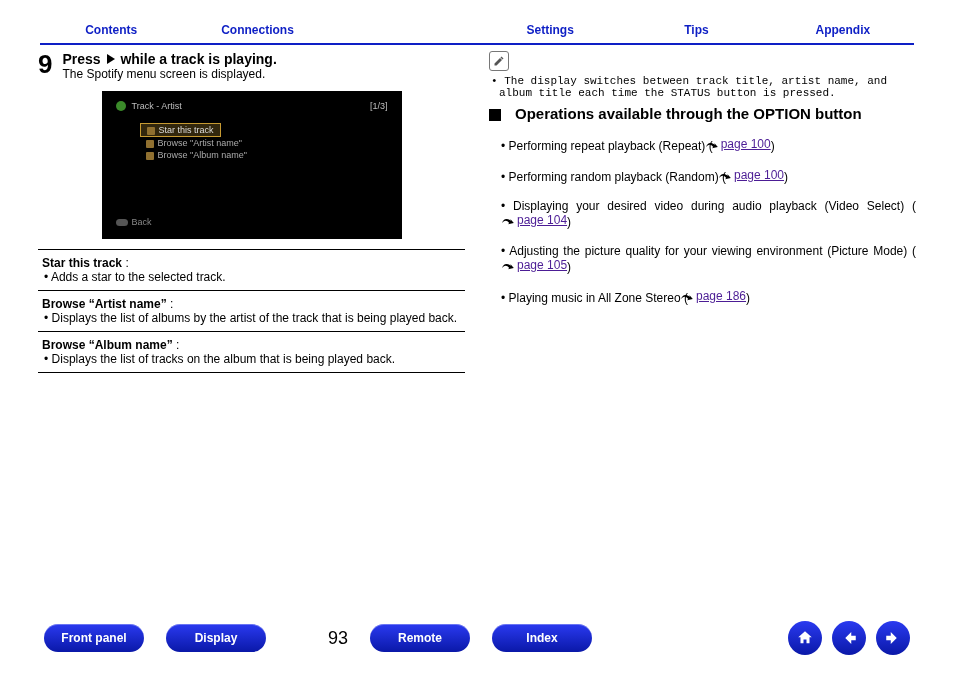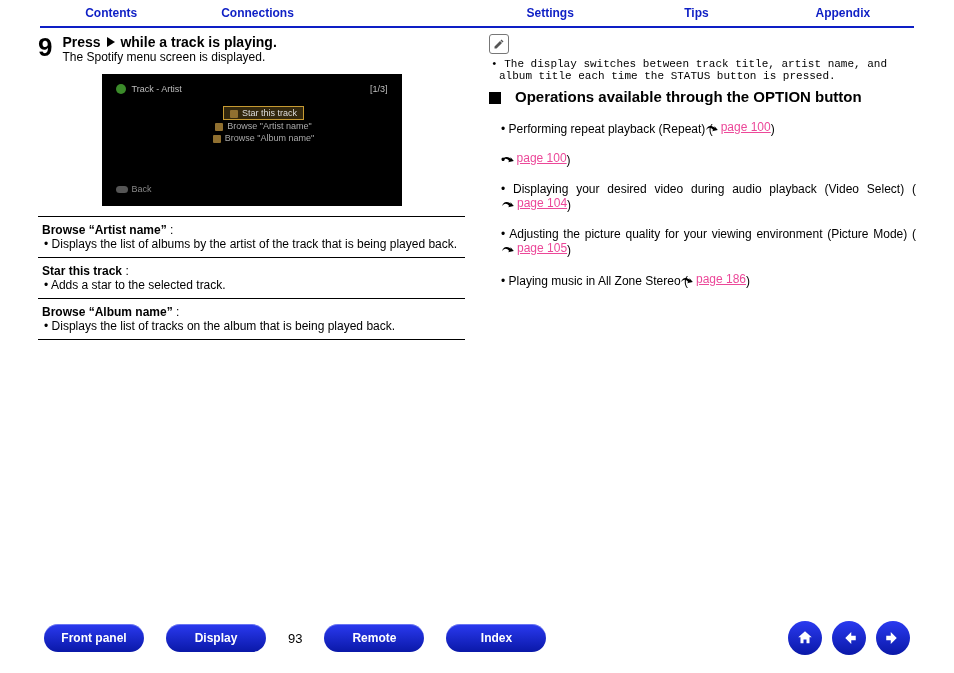--- a/index.html
+++ b/index.html
@@ -3,21 +3,21 @@
 <meta charset="utf-8">
 <style>
   :root{
     --blue:#0e1fc5;
     --blue2:#1a2fe0;
   }
   html,body{margin:0;padding:0;background:#fff;font-family:Arial,Helvetica,sans-serif;color:#000;}
   .page{width:954px;height:673px;margin:0 auto;position:relative;background:#fff;}
 
   
-  .tabs{display:flex;padding:0 38px 0;gap:-1px;}
+  .tabs{display:flex;padding:17px 38px 0;gap:-1px;}
   .tab{
     flex:1;position:relative;height:26px;margin:0 -6px;
     display:flex;align-items:center;justify-content:center;
     font-size:12px;font-weight:bold;color:var(--blue);
     cursor:pointer;
   }
   .tab::before{
     content:"";position:absolute;inset:0;border:2px solid var(--blue);
     border-bottom:none;border-radius:16px 16px 0 0/20px 20px 0 0;
     background:#fff;transform:perspective(40px) rotateX(18deg);
@@ -29,21 +29,21 @@
 
   
   .content{display:flex;padding:6px 26px 0;}
   .col{flex:1;min-width:0;padding:0 12px;}
   .step9{display:flex;gap:10px;align-items:flex-start;}
   .step9 .num{font-size:26px;font-weight:bold;line-height:1;}
   .step9 .title{font-size:14px;font-weight:bold;}
   .step9 .sub{font-size:12px;}
   .play-tri{display:inline-block;width:0;height:0;border-left:8px solid #000;border-top:5px solid transparent;border-bottom:5px solid transparent;vertical-align:baseline;margin:0 2px;}
 
-  .tv{width:300px;height:132px;background:#000;margin:10px auto 10px;color:#bfbfbf;font-size:9px;position:relative;padding:10px 14px;box-sizing:border-box;text-align:center;}
+  .tv{width:300px;height:148px;background:#000;margin:10px auto 10px;color:#bfbfbf;font-size:9px;position:relative;padding:10px 14px;box-sizing:border-box;}
   .tv .top{display:flex;align-items:center;gap:6px;}
   .tv .spot{width:10px;height:10px;border-radius:50%;background:#3b8b2a;}
   .tv .right{margin-left:auto;}
   .tv .menu{margin-top:12px;margin-left:24px;}
   .tv .sel{border:1px solid #c69a32;background:rgba(198,154,50,.25);padding:1px 6px;display:inline-block;color:#ddd;}
   .tv .row{padding:1px 6px;color:#aaa;}
   .tv .back{position:absolute;bottom:12px;left:14px;color:#888;}
   .tv .ic{display:inline-block;width:8px;height:8px;background:#907030;margin-right:4px;vertical-align:middle;border-radius:1px;}
   .tv .bk{display:inline-block;width:12px;height:7px;margin-right:4px;border-radius:4px;background:#555;vertical-align:middle;}
 
@@ -62,30 +62,30 @@
   .sect{display:flex;align-items:flex-start;gap:14px;margin-top:6px;}
   .sq{width:12px;height:12px;background:#000;margin-top:4px;flex-shrink:0;}
   .sect h2{font-size:15px;margin:0;font-weight:bold;}
 
   .oplist{font-size:12px;margin:6px 0 0 10px;}
   .oplist p{margin:15px 0;padding-left:10px;text-indent:-8px;text-align:justify;}
   .oplist p::before{content:"• ";}
   .link{display:inline-flex;align-items:center;gap:2px;}
   .link .hand{width:14px;height:10px;display:inline-block;}
   .link .hand svg{width:14px;height:10px;vertical-align:middle;}
-  .link a{color:#ec4899;text-decoration:underline;}
+  .link a{color:#4c1d95;text-decoration:underline;}
 
   
   .bottom{position:absolute;bottom:18px;left:0;right:0;display:flex;align-items:center;padding:0 44px;gap:22px;}
   .pill{
     background:linear-gradient(#2a3af0,#0a18a8);color:#fff;font-size:12px;font-weight:bold;
     padding:7px 0;border-radius:16px;width:100px;text-align:center;cursor:pointer;
     box-shadow:inset 0 1px 0 rgba(255,255,255,.3);
   }
-  .pgnum{font-size:13px;}
+  .pgnum{font-size:18px;margin-left:40px;}
   .spacer{flex:1;}
   .circle{width:34px;height:34px;border-radius:50%;background:linear-gradient(#2a3af0,#0a18a8);display:flex;align-items:center;justify-content:center;color:#fff;cursor:pointer;}
   .circle svg{width:18px;height:18px;fill:#fff;}
   .group-right{display:flex;gap:10px;margin-left:20px;}
 </style>
 </head>
 <body>
 
 <div class="page">
 
@@ -133,26 +133,26 @@
         <div class="menu">
           <div class="sel"><span class="ic"></span><span>Star this track</span></div>
           <div class="row"><span class="ic"></span><span>Browse "Artist name"</span></div>
           <div class="row"><span class="ic"></span><span>Browse "Album name"</span></div>
         </div>
         <div class="back"><span class="bk"></span><span>Back</span></div>
       </div>
 
       <div class="defs">
         <div class="block">
+          <div><span class="h">Star this track</span><span> :</span></div>
+          <div class="bullet">Adds a star to the selected track.</div>
+        </div>
+        <div class="block">
           <div><span class="h">Browse “Artist name”</span><span> :</span></div>
           <div class="bullet" style="text-align:justify">Displays the list of albums by the artist of the track that is being played back.</div>
-        </div>
-        <div class="block">
-          <div><span class="h">Star this track</span><span> :</span></div>
-          <div class="bullet">Adds a star to the selected track.</div>
         </div>
         <div class="block">
           <div><span class="h">Browse “Album name”</span><span> :</span></div>
           <div class="bullet">Displays the list of tracks on the album that is being played back.</div>
         </div>
       </div>
     </div>
 
     <div class="col">
       <div class="pencil">
@@ -169,21 +169,21 @@
         <h2>Operations available through the OPTION button</h2>
       </div>
 
       <div class="oplist">
         <p><span>Performing repeat playback (Repeat) (</span><span class="link">
               <span class="hand"><svg viewBox="0 0 24 16">
                   <path d="M2 8c4-5 8-5 12 0l-2 2 10-2-6-7 1 3C9-2 3 2 2 8z" fill="#000"></path>
                 </svg></span>
               <a href="#">page 100</a>
             </span><span>)</span></p>
-        <p><span class="link">
+        <p><span>Performing random playback (Random) (</span><span class="link">
               <span class="hand"><svg viewBox="0 0 24 16">
                   <path d="M2 8c4-5 8-5 12 0l-2 2 10-2-6-7 1 3C9-2 3 2 2 8z" fill="#000"></path>
                 </svg></span>
               <a href="#">page 100</a>
             </span><span>)</span></p>
         <p><span>Displaying your desired video during audio playback (Video Select) (</span><span class="link">
               <span class="hand"><svg viewBox="0 0 24 16">
                   <path d="M2 8c4-5 8-5 12 0l-2 2 10-2-6-7 1 3C9-2 3 2 2 8z" fill="#000"></path>
                 </svg></span>
               <a href="#">page 104</a>

